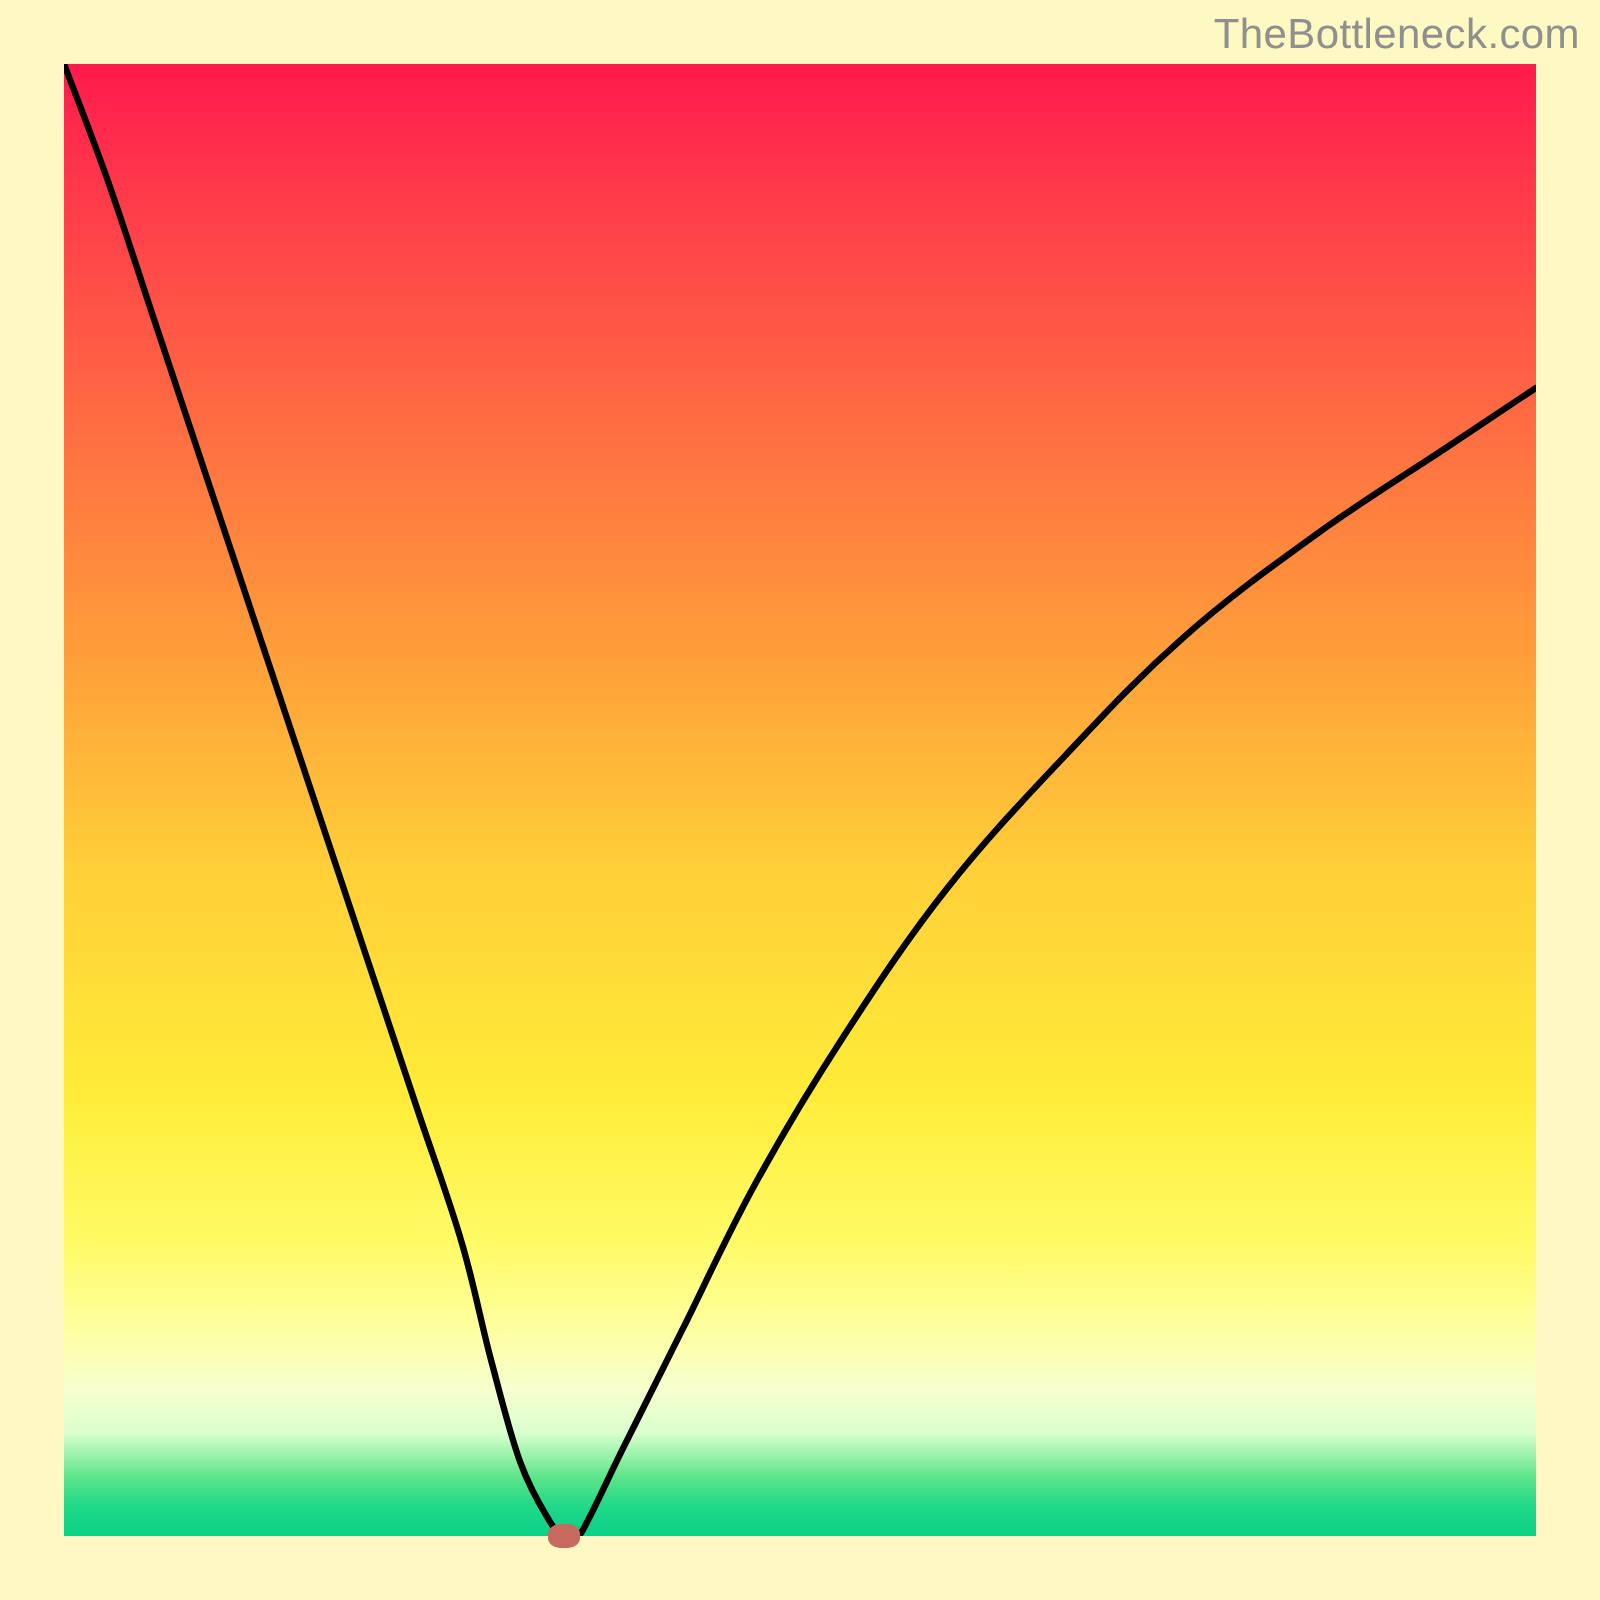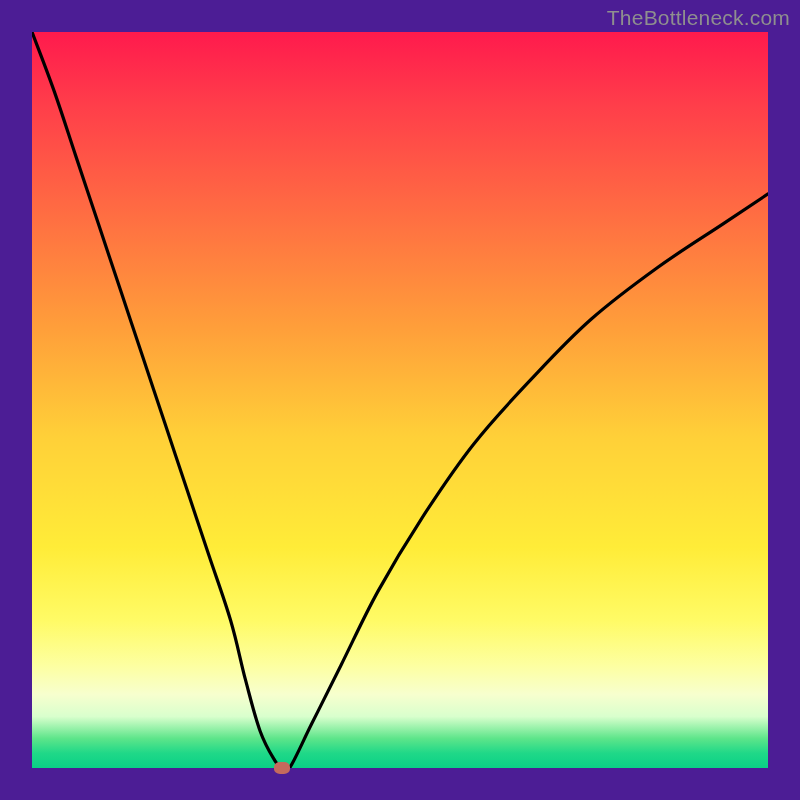--- a/index.html
+++ b/index.html
@@ -10,21 +10,21 @@
     background: #000;
     overflow: hidden;
     font-family: Arial, Helvetica, sans-serif;
   }
   .frame {
     position: absolute;
     left: 0;
     top: 0;
     width: 800px;
     height: 800px;
-    background: #4c1d95;
+    background: #fef9c3;
   }
   .plot-area {
     position: absolute;
     left: 32px;
     top: 32px;
     width: 736px;
     height: 736px;
     
     background: linear-gradient(
       to bottom,

